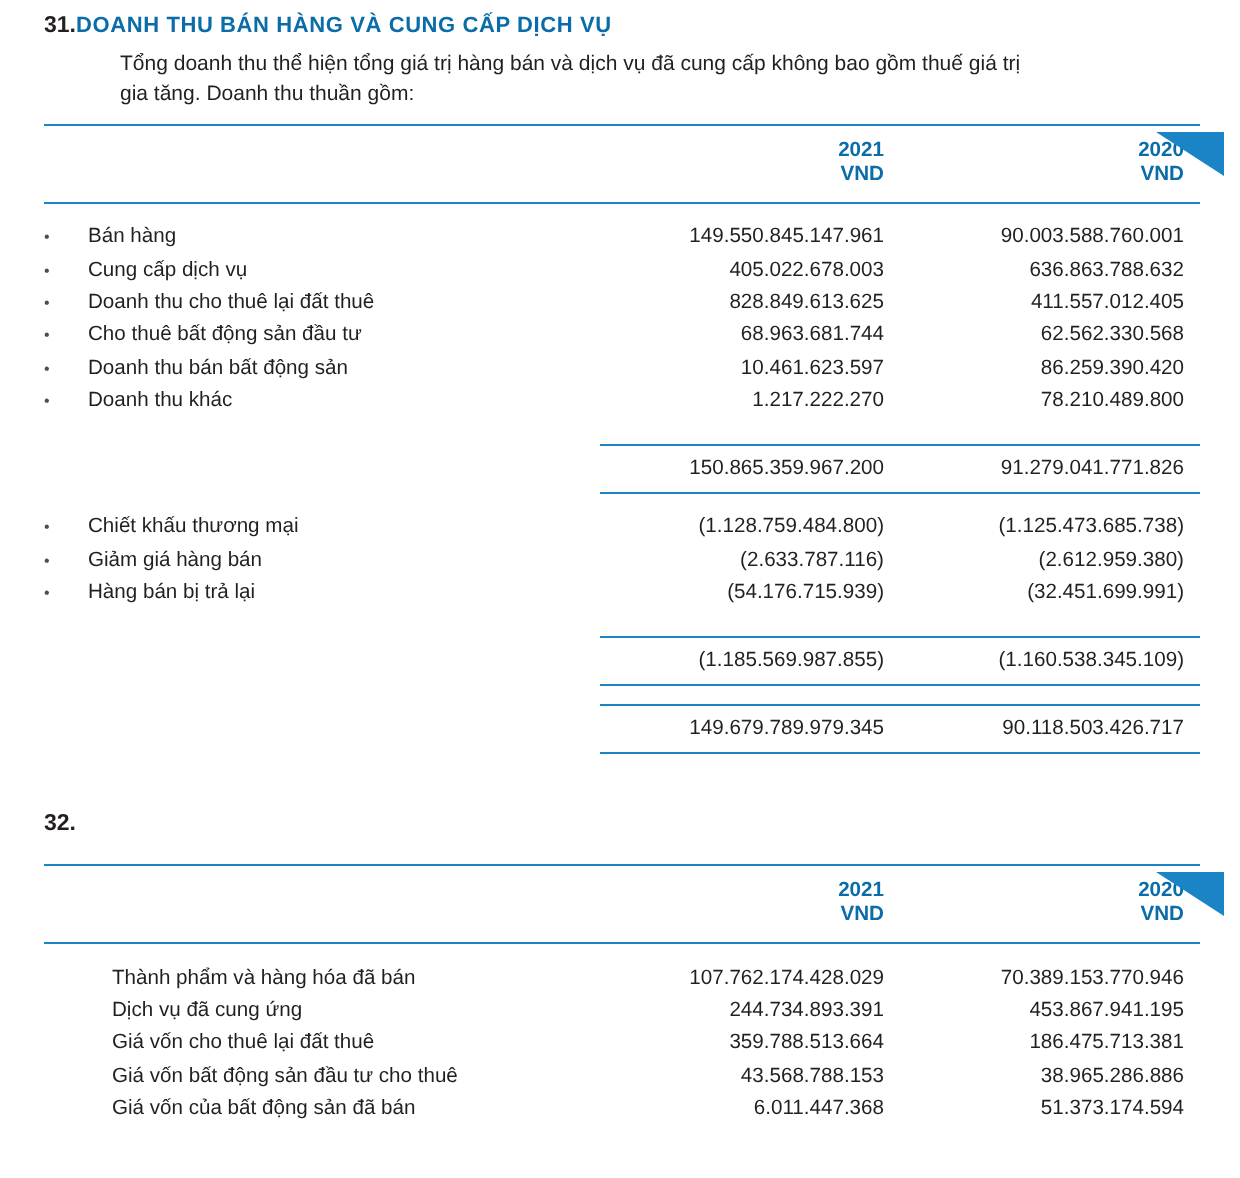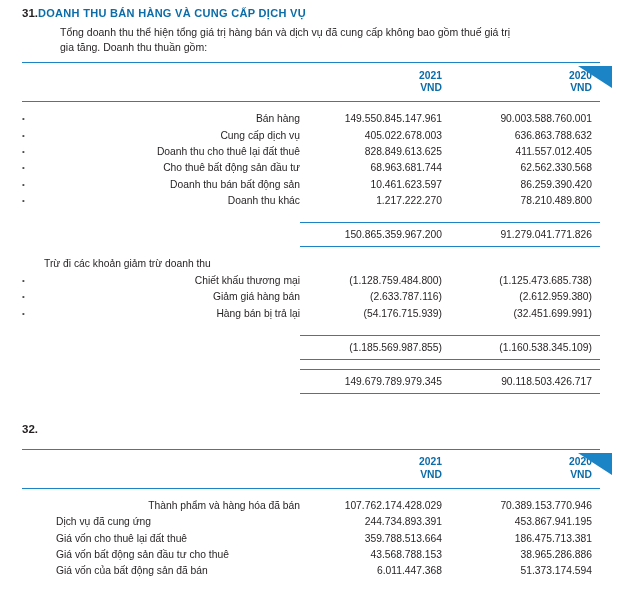--- a/index.html
+++ b/index.html
@@ -103,21 +103,21 @@
     text-align: right;
     padding-right: 8px;
     white-space: nowrap;
   }
   .bullet {
     color: #4d4d4f;
     font-size: 8px;
     padding-left: 8px;
     line-height: 14px;
   }
-  .indent-1 { padding-left: 14px; text-align: right; }
+  .indent-1 { padding-left: 14px; }
 
   .spacer-sm td { height: 9px; }
   .spacer-md td { height: 13px; }
 
   .subtotal td { padding: 5px 0 4px 0; line-height: 14px; }
   .subtotal td.val { text-align: right; padding-right: 8px; }
 
   
   .flag {
     position: absolute;
@@ -219,26 +219,20 @@
             <td></td>
             <td class="label"></td>
             <td class="val line-top line-bot">150.865.359.967.200</td>
             <td class="val line-top line-bot">91.279.041.771.826</td>
           </tr>
 
           <tr class="spacer-sm">
               <td colspan="4"></td>
             </tr>
 
-          <tr class="row">
-            <td></td>
-            <td class="label group-title">Trừ đi các khoản giảm trừ doanh thu</td>
-            <td class="val"></td>
-            <td class="val"></td>
-          </tr>
 
           <tr class="row">
             <td class="bullet">•</td>
             <td class="label indent-1">Chiết khấu thương mại</td>
             <td class="val">(1.128.759.484.800)</td>
             <td class="val">(1.125.473.685.738)</td>
           </tr>
           <tr class="row">
             <td class="bullet">•</td>
             <td class="label indent-1">Giảm giá hàng bán</td>
@@ -310,21 +304,21 @@
               <span class="cur">VND</span>
             </td>
           </tr>
 
           <tr class="spacer-sm">
               <td colspan="4"></td>
             </tr>
 
           <tr class="row">
             <td></td>
-            <td class="label" style="padding-left:12px;text-align:right;">Thành phẩm và hàng hóa đã bán</td>
+            <td class="label" style="padding-left:12px;">Thành phẩm và hàng hóa đã bán</td>
             <td class="val">107.762.174.428.029</td>
             <td class="val">70.389.153.770.946</td>
           </tr>
           <tr class="row">
             <td></td>
             <td class="label" style="padding-left:12px;">Dịch vụ đã cung ứng</td>
             <td class="val">244.734.893.391</td>
             <td class="val">453.867.941.195</td>
           </tr>
           <tr class="row">

